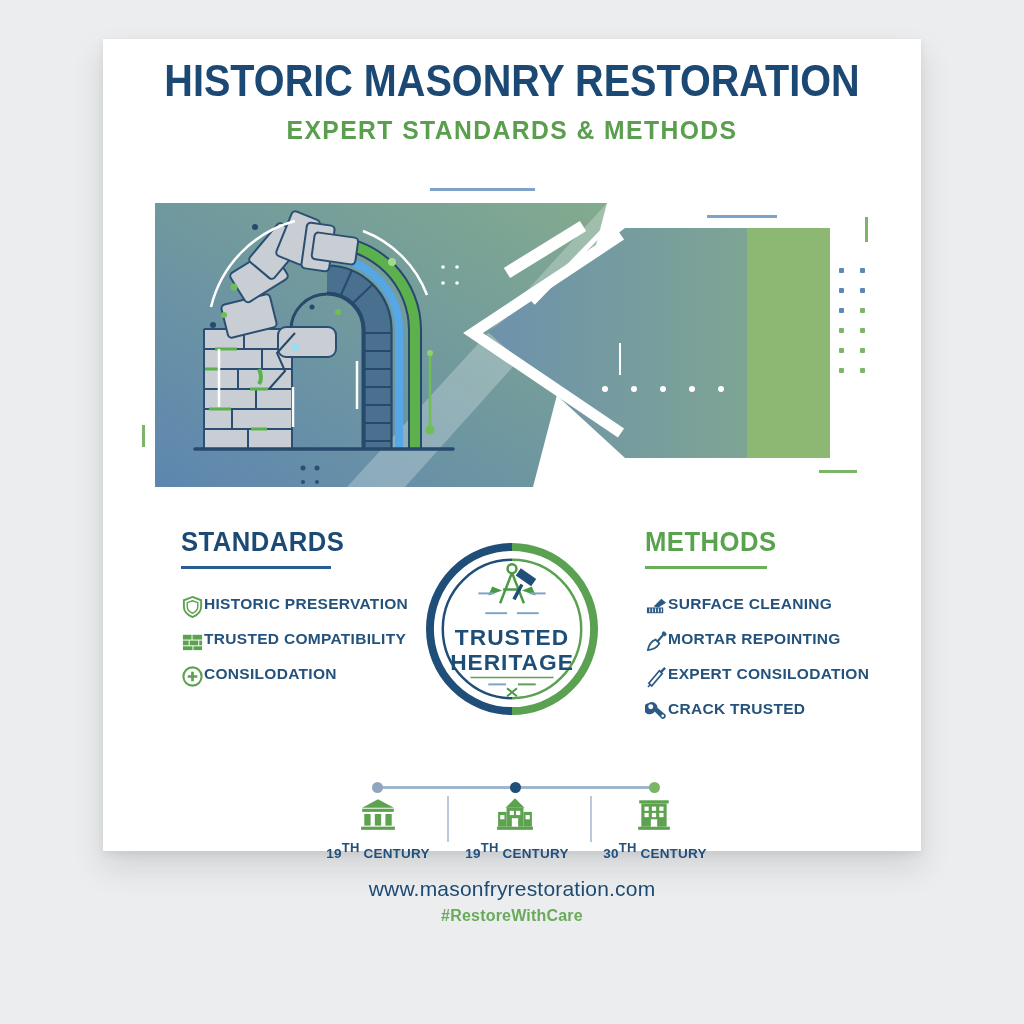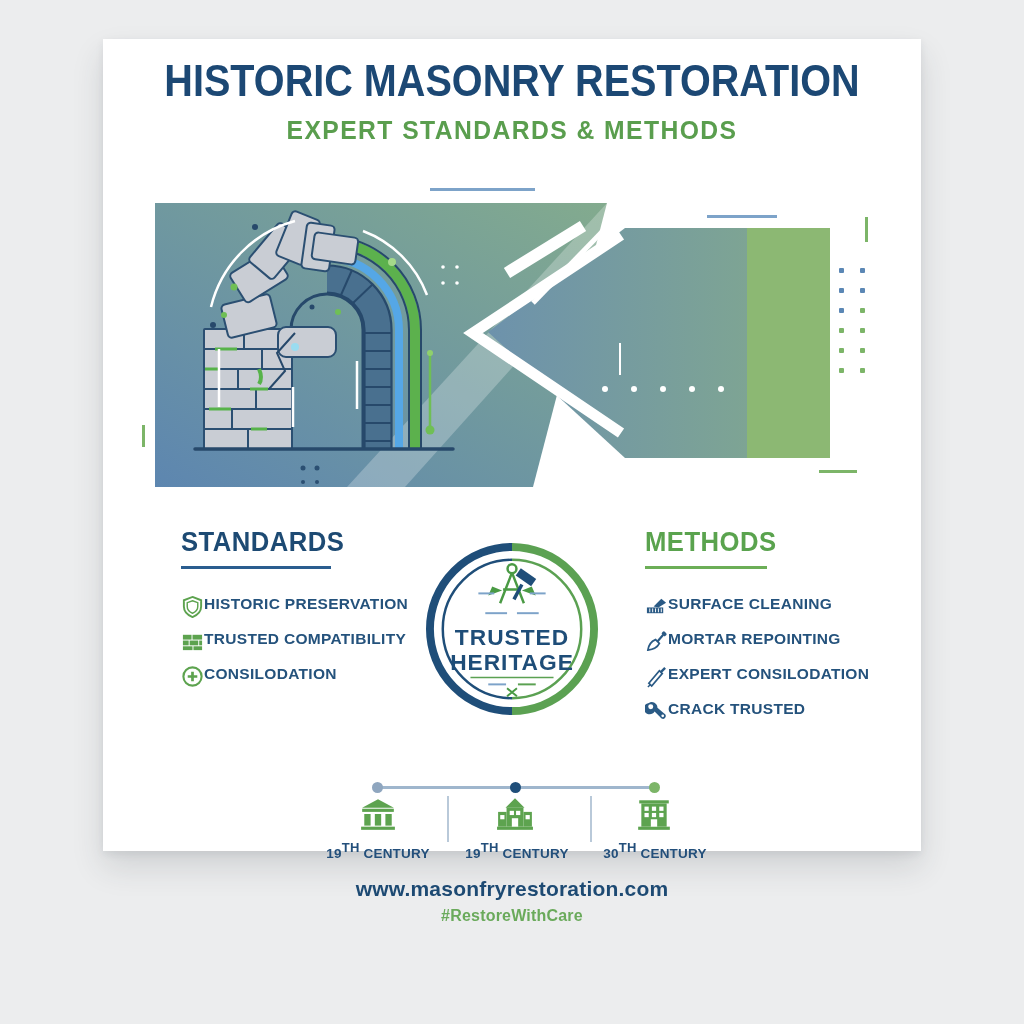--- a/index.html
+++ b/index.html
@@ -67,21 +67,21 @@
   .tl-div.v1{left:344px;} .tl-div.v2{left:487px;}
   .tl-building{position:absolute;top:759px;width:38px;height:32px;}
   .tl-building.b1{left:256px;} .tl-building.b2{left:393px;} .tl-building.b3{left:532px;}
   .tl-label{position:absolute;top:801px;width:140px;text-align:center;
     font-weight:bold;font-size:13.5px;color:#234f7b;letter-spacing:0.2px;white-space:nowrap;}
   .tl-label sup{font-size:13px;}
   .tl-label .word{margin-left:4px;}
   .tl-label.l1{left:205px;} .tl-label.l2{left:344px;} .tl-label.l3{left:482px;}
   
   .website{position:absolute;left:0;top:838px;width:100%;text-align:center;
-    font-size:21px;font-weight:bold;color:#1d4a73;letter-spacing:0.2px;}
+    font-size:21px;font-weight:normal;color:#1d4a73;letter-spacing:0.2px;}
   .hashtag{position:absolute;left:0;top:868px;width:100%;text-align:center;
     font-size:16px;font-weight:bold;color:#6aaa5b;letter-spacing:0.2px;}
 </style>
 </head>
 <body>
 
 <div class="stage">
   <div class="poster">
 
     <h1 class="title">HISTORIC MASONRY RESTORATION</h1>

